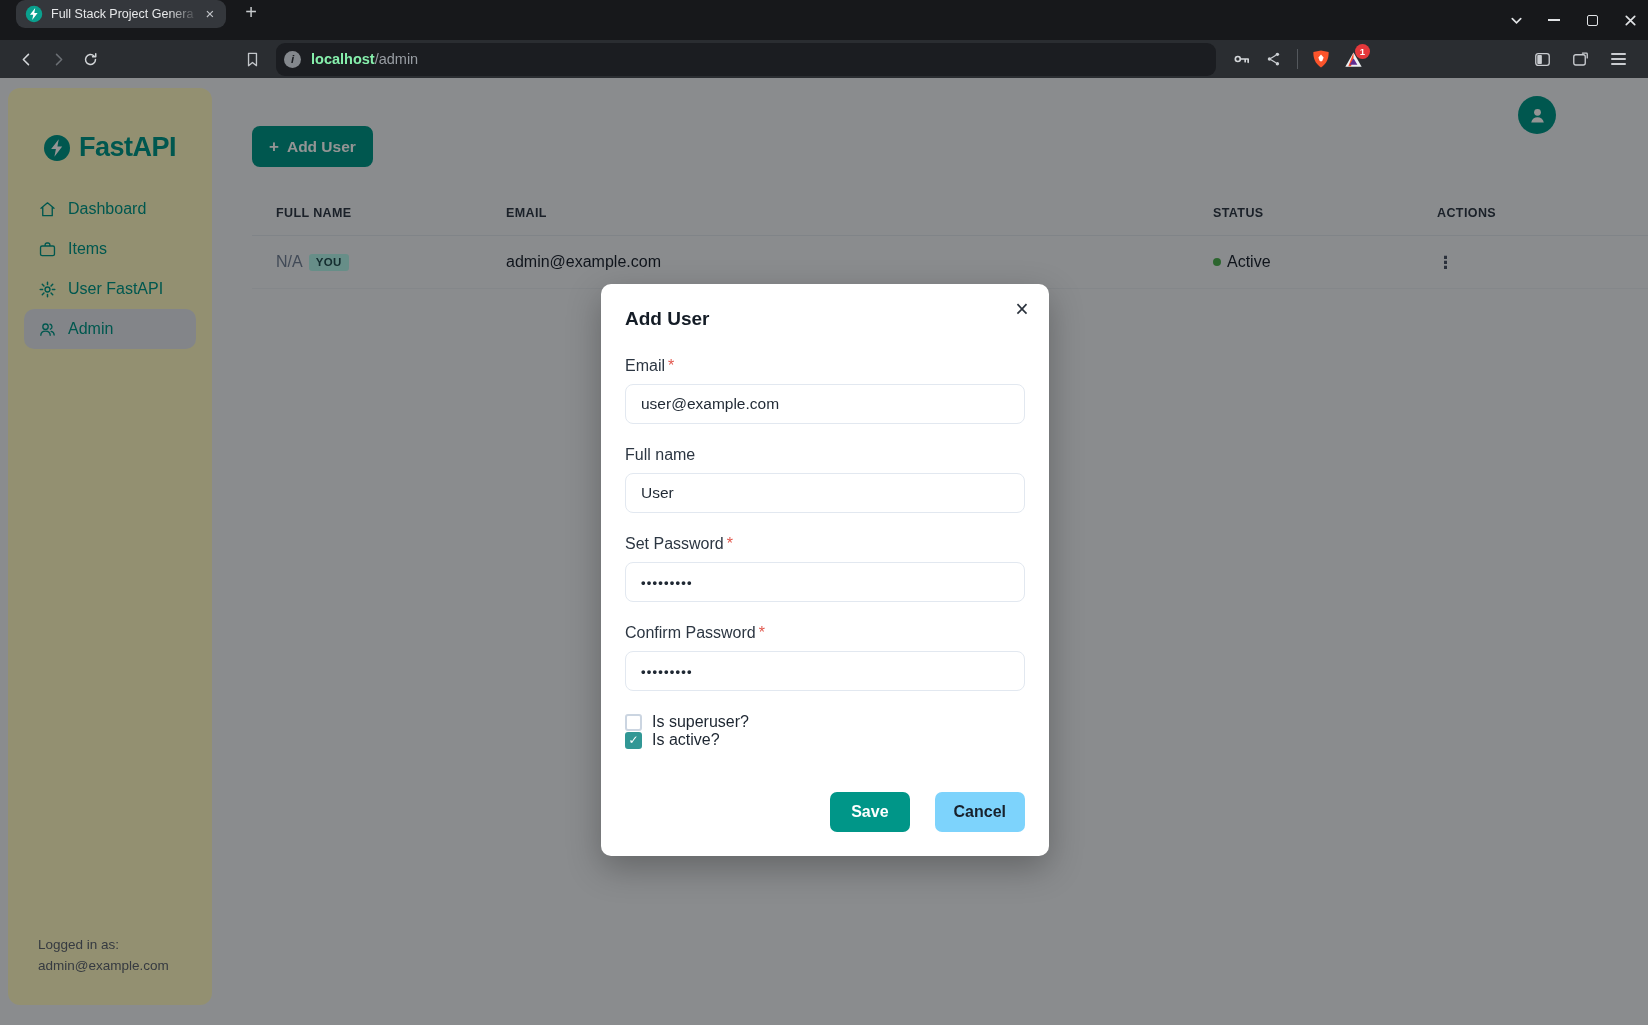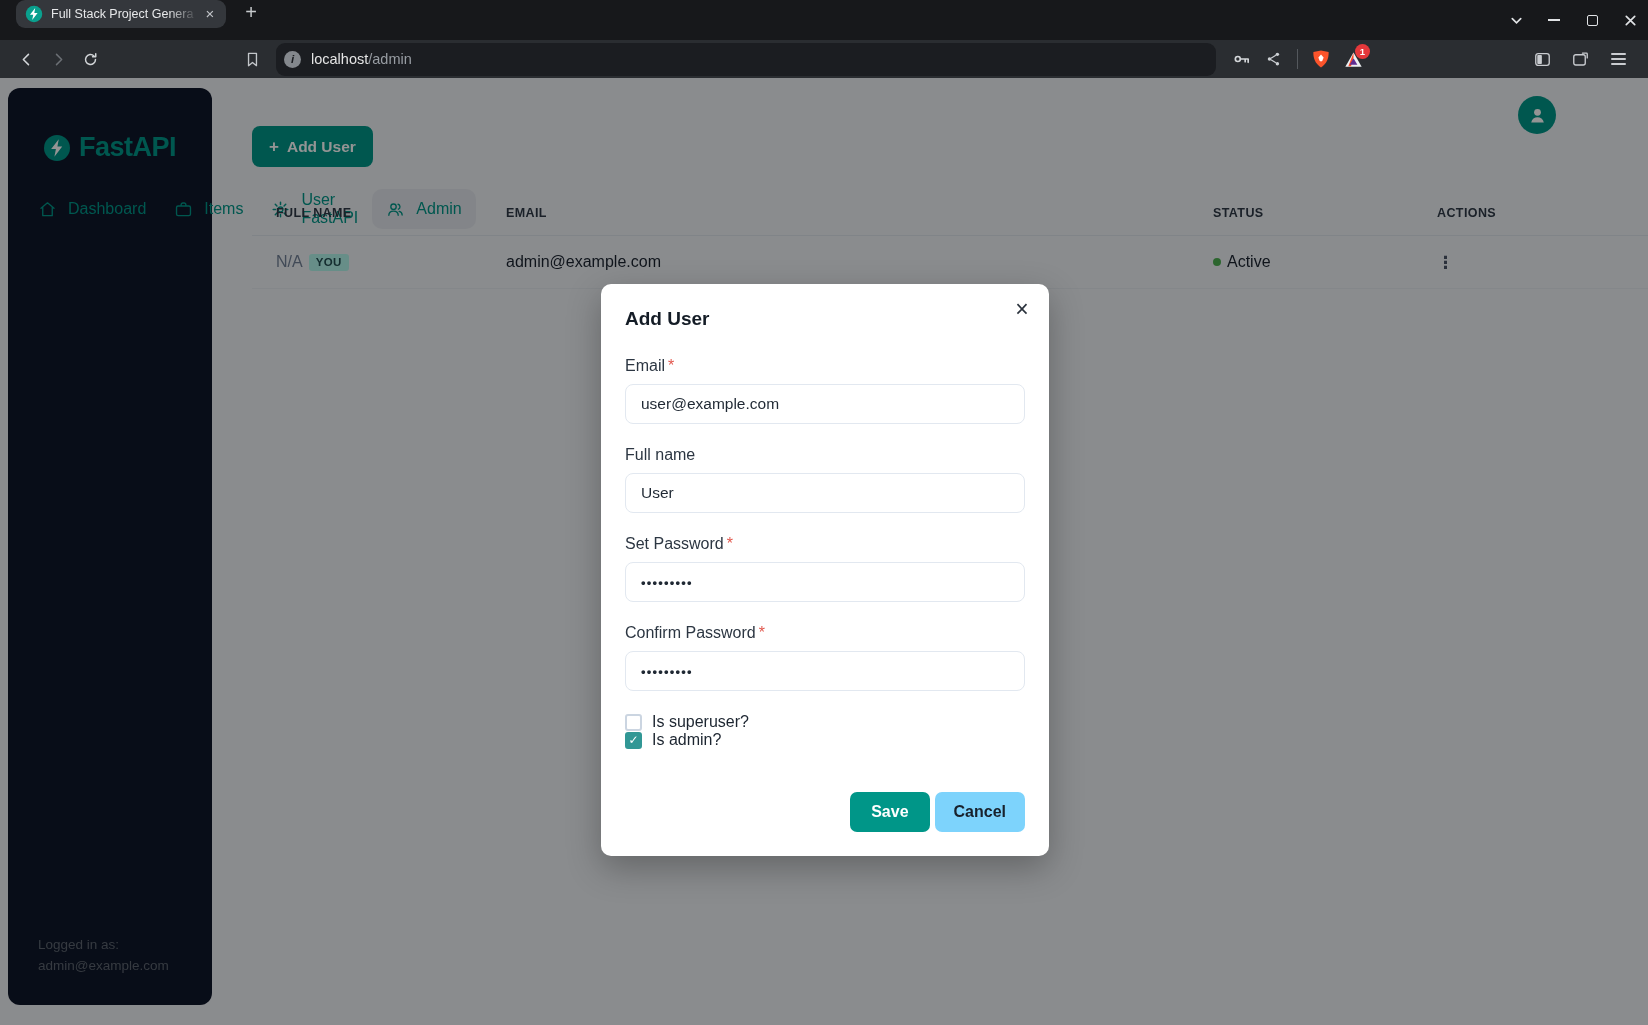--- a/index.html
+++ b/index.html
@@ -52,44 +52,44 @@
     height:33px; border-radius:9px; background:#1b1d21; display:flex;
     align-items:center; padding:0 6px 0 8px; gap:10px; width:940px;
     margin-left:8px; flex:0 0 auto;
   }
   .info-badge {
     width:17px; height:17px; border-radius:50%; background:#84888d;
     color:#1b1d21; font-size:11.5px; font-weight:700; display:flex;
     align-items:center; justify-content:center; font-style:italic;
   }
   .url-text { font-size:14.5px; }
-  .url-host { color:#e5e5e5; font-weight:400; }
+  .url-host { color:#86efac; font-weight:700; }
   .url-path { color:#989da3; font-weight:400; }
   .tb-divider { width:1px; height:20px; background:#54585d; margin:0 7px; flex:0 0 auto; }
   .badge-wrap { position:relative; }
   .noti-badge {
     position:absolute; top:1px; right:-1px; min-width:15px; height:15px;
     border-radius:8px; background:#e5383b; color:#fff; font-size:9.5px;
     font-weight:700; display:flex; align-items:center; justify-content:center;
     padding:0 3px;
   }
   .right-group { margin-left:auto; display:flex; align-items:center; gap:6px; padding-right:4px; }
   .burger { display:flex; flex-direction:column; gap:3.5px; }
   .burger span { width:15px; height:1.8px; background:#caccd0; border-radius:1px; }
 
   
   .content { position:relative; height:947px; background:#eef1f5; overflow:hidden; }
 
   .sidebar {
     position:absolute; left:8px; top:10px; width:204px; height:917px;
-    background:#0f172a; border-radius:12px; padding:0 16px;
+    background:#fef9c3; border-radius:12px; padding:0 16px;
   }
   .logo-row { margin-top:44px; display:flex; align-items:center; justify-content:center; gap:9px; }
   .logo-text { font-size:27px; font-weight:600; color:#009688; letter-spacing:-0.5px; }
-  .nav { margin-top:26px; display:flex; flex-direction:row; }
+  .nav { margin-top:26px; display:flex; flex-direction:column; }
   .nav-item {
     height:40px; border-radius:10px; display:flex; align-items:center;
     gap:11px; padding:0 14px; color:#009688; font-size:16px; font-weight:500;
   }
   .nav-item.active { background:#e2e6ec; }
   .nav-icon { width:19px; height:19px; flex:0 0 auto; }
   .sidebar-footer {
     position:absolute; left:30px; bottom:28px; font-size:13.5px;
     color:#5d6570; line-height:1.6;
   }
@@ -152,21 +152,21 @@
   .checkbox-row { display:grid; grid-template-columns:1fr; margin-top:8px; }
   .checkbox { display:flex; align-items:center; gap:10px; font-size:16px; color:#1c2530; }
   .cbox {
     width:17px; height:17px; border-radius:3px; border:2px solid #cbd5e1;
     background:#fff; flex:0 0 auto;
   }
   .cbox.checked {
     background:#319795; border-color:#319795; color:#fff; display:flex;
     align-items:center; justify-content:center; font-size:12px; font-weight:700;
   }
-  .modal-footer { display:flex; justify-content:flex-end; gap:5px; margin-top:43px; }
+  .modal-footer { display:flex; justify-content:flex-end; gap:25px; margin-top:43px; }
   .btn { height:40px; border:none; border-radius:7px; font-size:16px; font-weight:700; font-family:inherit; }
   .btn-save { padding:0 21px; background:#009688; color:#fff; }
   .btn-cancel { padding:0 19px; background:#7dd3fc; color:#18212c; }
 </style>
 </head>
 <body>
 
 <div class="titlebar">
   <div class="tab">
     <span class="favicon">
@@ -384,21 +384,21 @@
       <input class="text-input pwd" type="text" value="•••••••••" style="">
     </div>
 
     <div class="checkbox-row">
       <div class="checkbox">
         <span class="cbox"></span>
         <span>Is superuser?</span>
       </div>
       <div class="checkbox">
         <span class="cbox checked">✓</span>
-        <span>Is admin?</span>
+        <span>Is active?</span>
       </div>
     </div>
 
     <div class="modal-footer">
       <button class="btn btn-save">Save</button>
       <button class="btn btn-cancel">Cancel</button>
     </div>
   </div>
 
 </div>

